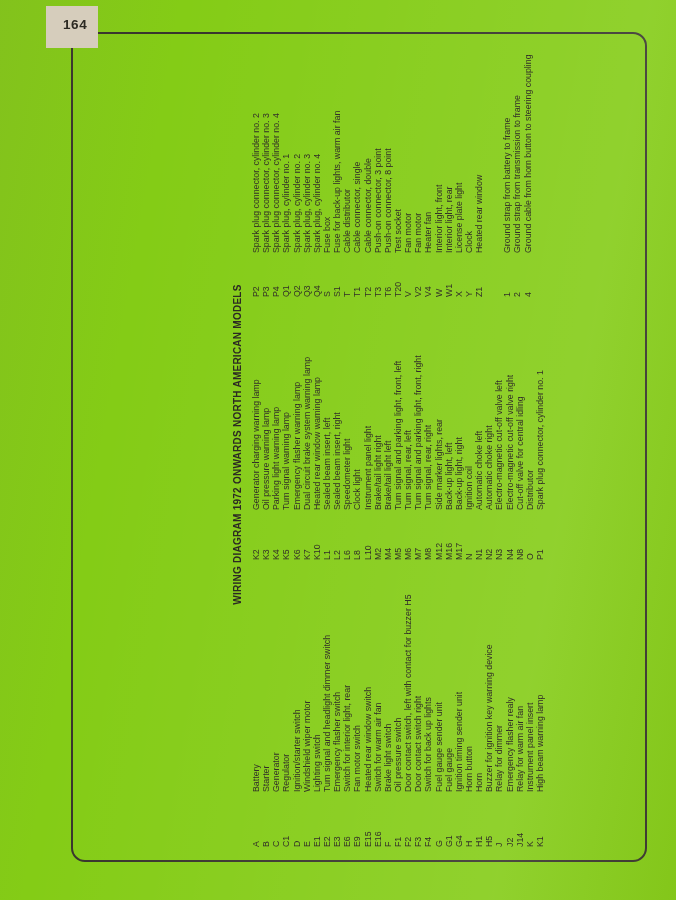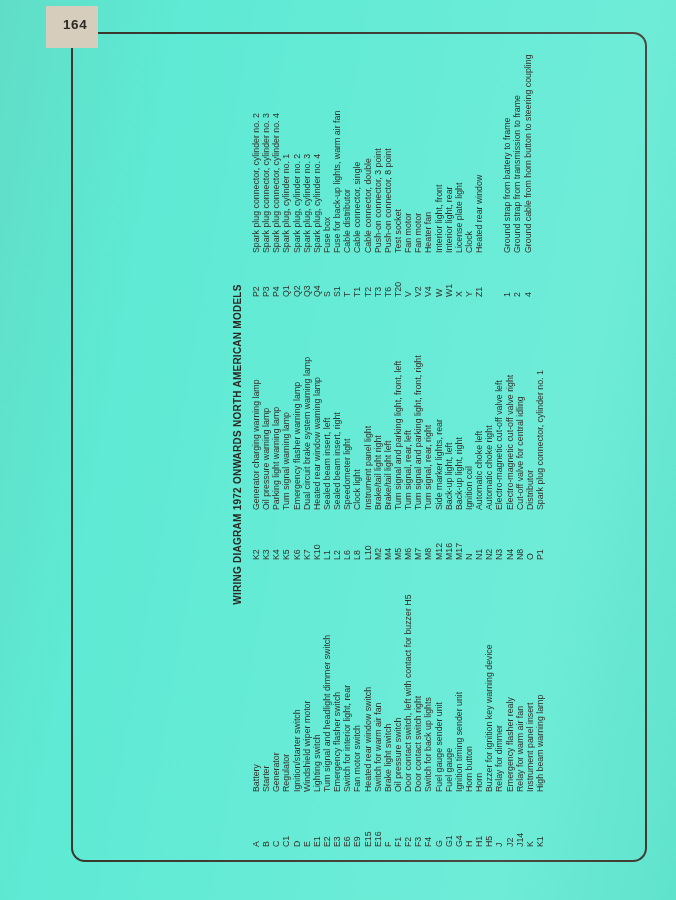--- a/index.html
+++ b/index.html
@@ -1,18 +1,18 @@
 <!DOCTYPE html>
 <html><head>
 <meta charset="utf-8">
 <style>
   html,body { margin:0; padding:0; background:#b0a894; }
   .page {
     position:relative; width:676px; height:900px;
-    background:#5eead4;
+    background:#84cc16;
     font-family:"Liberation Sans", sans-serif;
     overflow:hidden;
   }
   .page::after { 
     content:""; position:absolute; inset:0; pointer-events:none;
     background:linear-gradient(100deg, rgba(120,108,84,0.10) 0%, rgba(0,0,0,0) 22%, rgba(255,255,255,0.10) 78%, rgba(120,108,84,0.06) 100%);
   }
   .border-box {
     position:absolute; left:71px; top:32px; width:572px; height:826px;
     border:2.5px solid #38352d; border-radius:14px;

